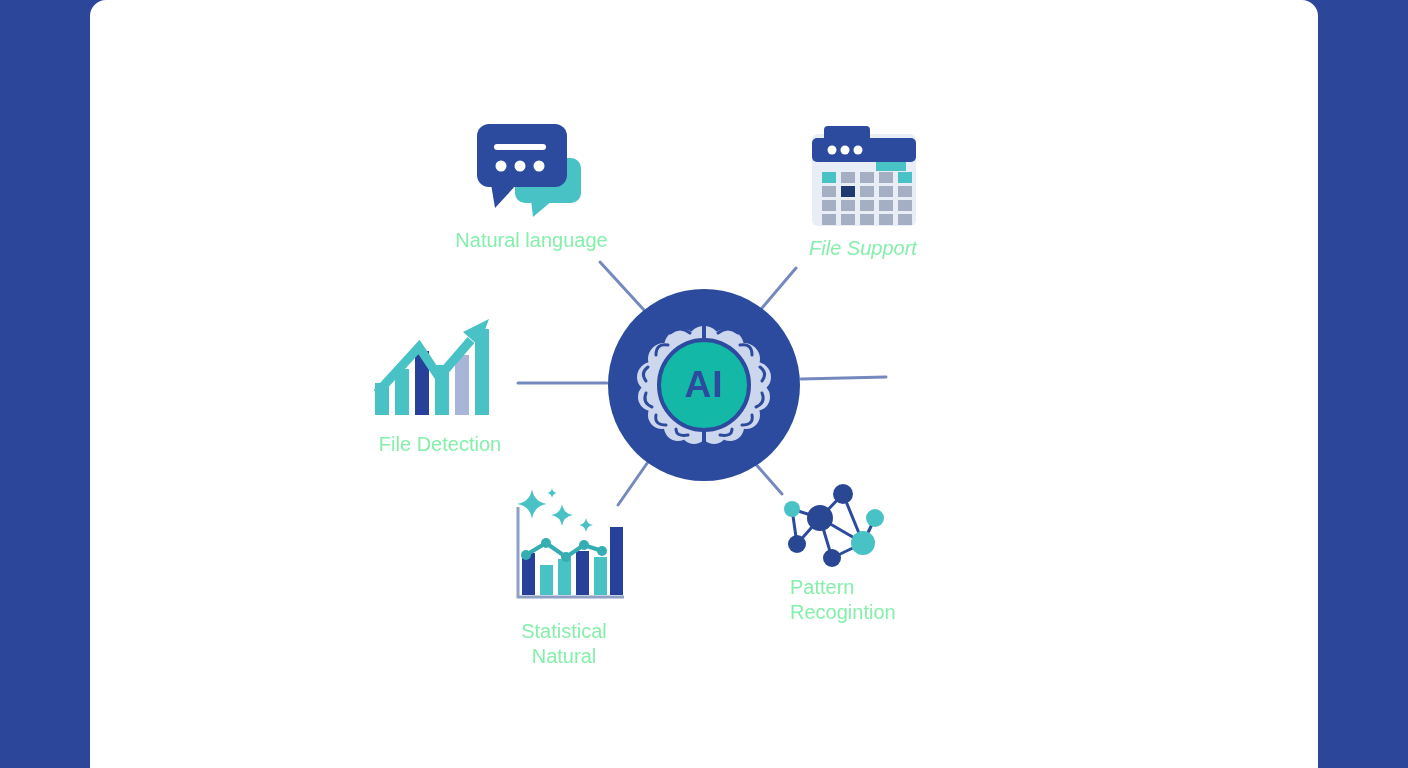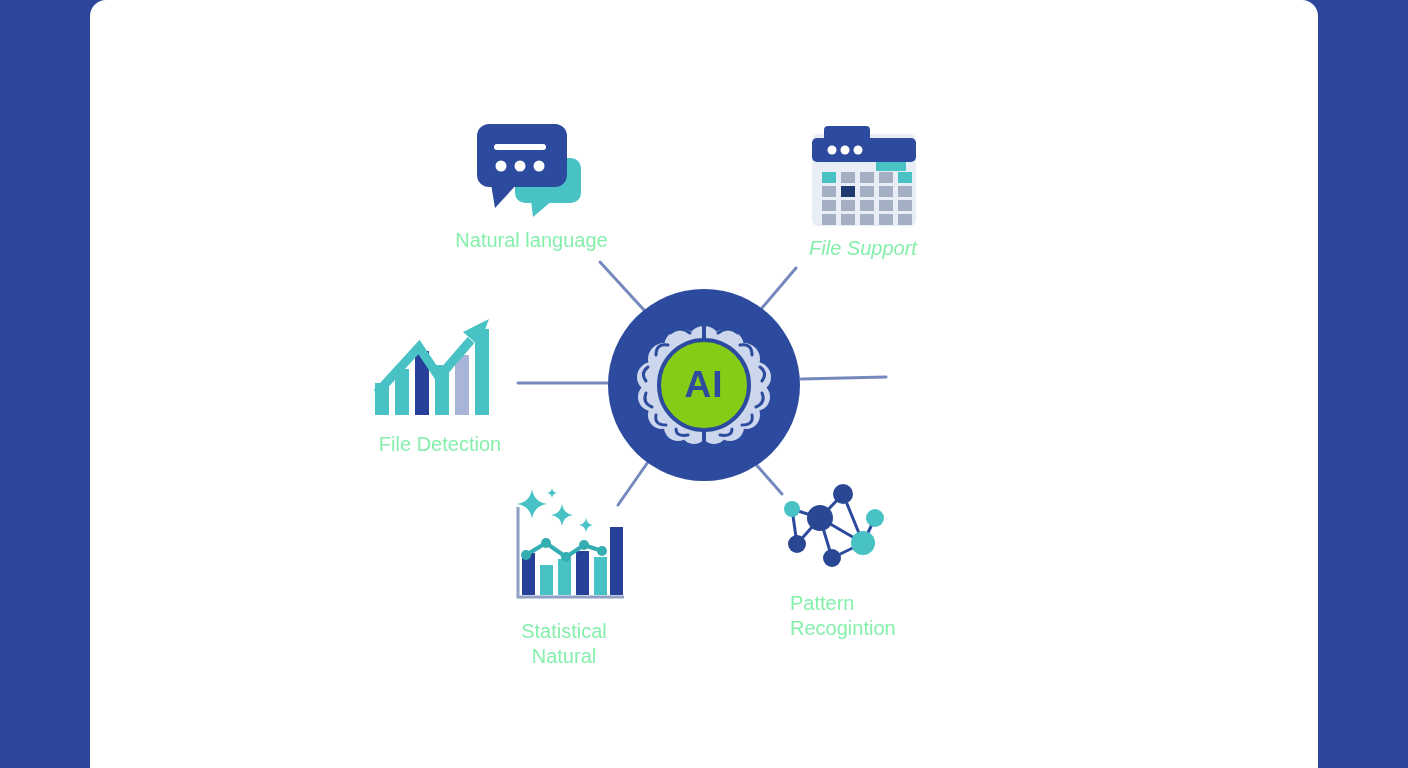--- a/index.html
+++ b/index.html
@@ -11,21 +11,21 @@
     background:#ffffff; border-radius:16px 16px 0 0;
   }
   .spokes { position:absolute; left:0; top:0; width:1408px; height:768px; }
   .hub {
     position:absolute; left:608px; top:289px; width:192px; height:192px;
   }
   .hub svg { display:block; }
   .ai-badge {
     position:absolute; left:50%; top:50%; transform:translate(-50%,-50%);
     width:94px; height:94px; border-radius:50%;
-    background:#84cc16; border:4px solid #2d4b9e;
+    background:#14b8a6; border:4px solid #2d4b9e;
     display:flex; align-items:center; justify-content:center;
     font-size:37px; font-weight:bold; color:#2d4b9e; letter-spacing:1px;
   }
   .feature { position:absolute; }
   .f-icon { display:block; }
   .f-label {
     font-size:20px; line-height:25px; font-weight:500; color:#86efac;
   }
   .t-center { text-align:center; }
   .t-left  { text-align:left; }
@@ -209,19 +209,19 @@
         <line x1="81" y1="60" x2="93" y2="35"></line>
       </g>
       <circle cx="10" cy="26" r="8" fill="#49c2c6"></circle>
       <circle cx="38" cy="35" r="13" fill="#2a4794"></circle>
       <circle cx="61" cy="11" r="10" fill="#2a4794"></circle>
       <circle cx="15" cy="61" r="9" fill="#2a4794"></circle>
       <circle cx="50" cy="75" r="9" fill="#2a4794"></circle>
       <circle cx="81" cy="60" r="12" fill="#49c2c6"></circle>
       <circle cx="93" cy="35" r="9" fill="#49c2c6"></circle>
     </svg>
-    <div class="f-label t-left" style="margin-top:16px; padding-left:8px;">
+    <div class="f-label t-left" style="padding-left:8px;">
       <div>Pattern</div>
       <div>Recogintion</div>
     </div>
   </div>
 
 </div>
 
 </body></html>

